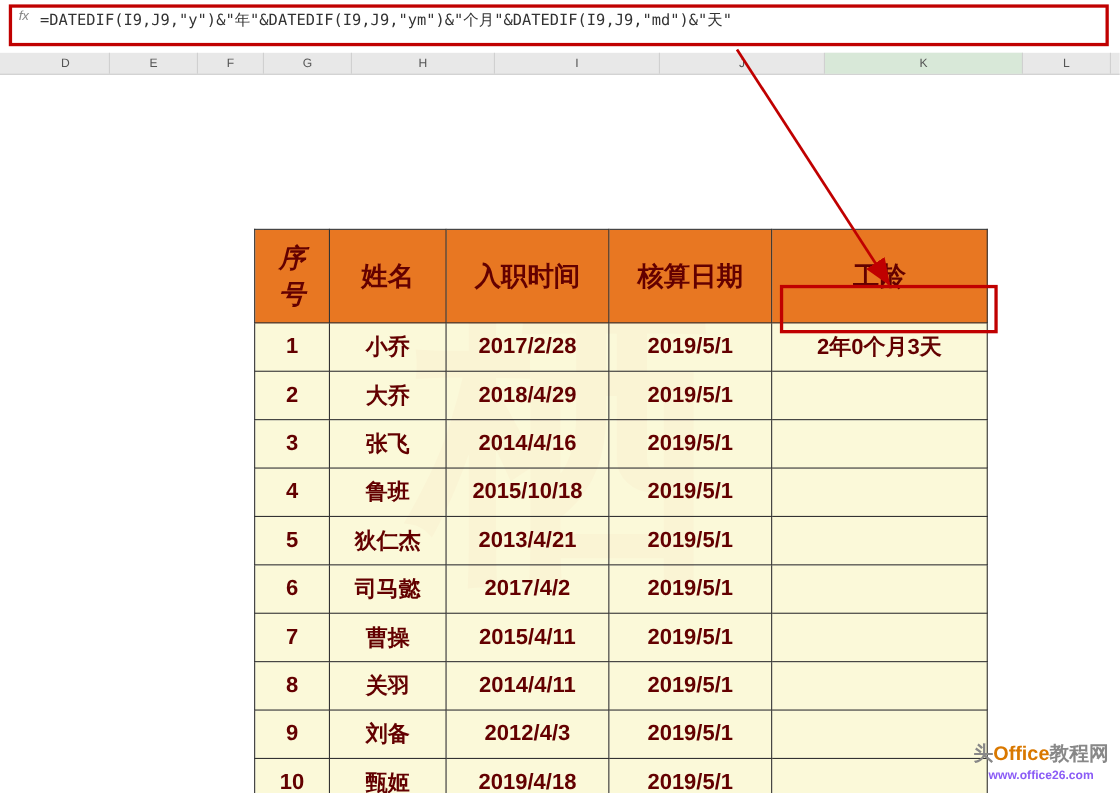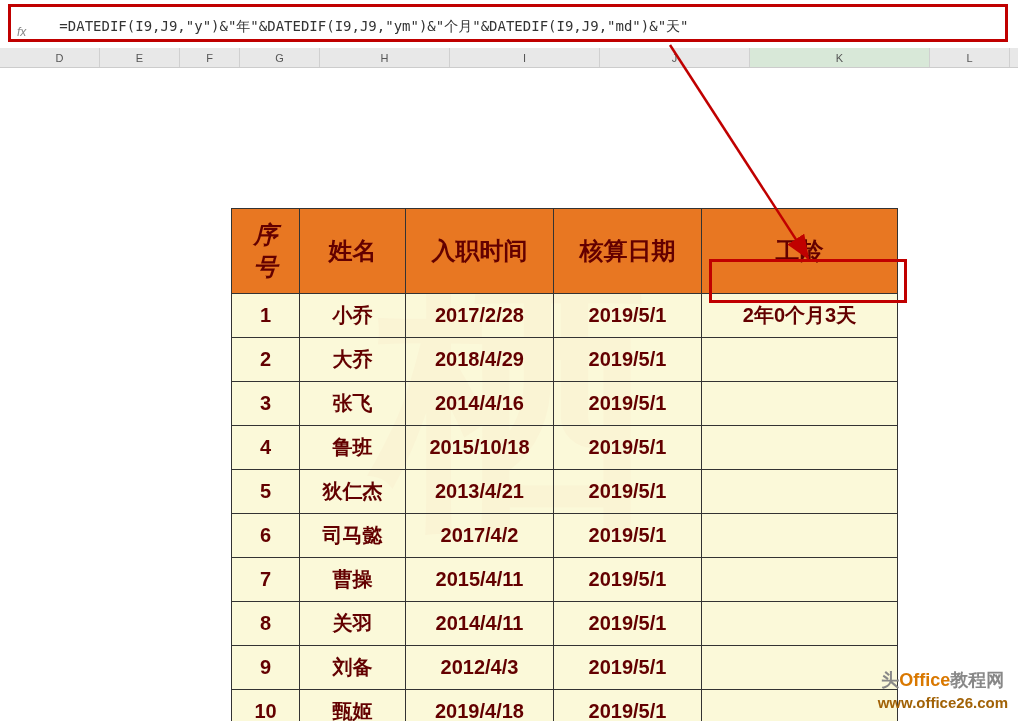--- a/index.html
+++ b/index.html
@@ -17,22 +17,21 @@
     }
     .formula-bar-container {
       position: absolute;
       top: 4px;
       left: 8px;
       right: 10px;
       height: 38px;
       border: 3px solid #c00000;
       background: #fff;
       display: flex;
-      align-items: flex-end;
-      gap: 23px;
+      align-items: flex-start;
     }
     .fx-label {
       padding: 0 6px;
       color: #888;
       font-size: 12px;
       font-style: italic;
     }
     .formula-input {
       flex: 1;
       border: none;
@@ -151,22 +150,22 @@
       gap: 2px;
       z-index: 5;
     }
     .logo-text1 {
       font-size: 18px;
       font-weight: bold;
       color: #d97800;
     }
     .logo-text1 .gray-part { color: #888; }
     .logo-url {
-      font-size: 15px;
-      color: #a16207;
+      font-size: 11px;
+      color: #8b5cf6;
       font-weight: bold;
     }
   </style>
 </head>
 <body>
 
 <div class="formula-bar-container">
   <span class="fx-label">fx</span>
   <input class="formula-input" value="=DATEDIF(I9,J9,&quot;y&quot;)&amp;&quot;年&quot;&amp;DATEDIF(I9,J9,&quot;ym&quot;)&amp;&quot;个月&quot;&amp;DATEDIF(I9,J9,&quot;md&quot;)&amp;&quot;天&quot;" style="">
 </div>

